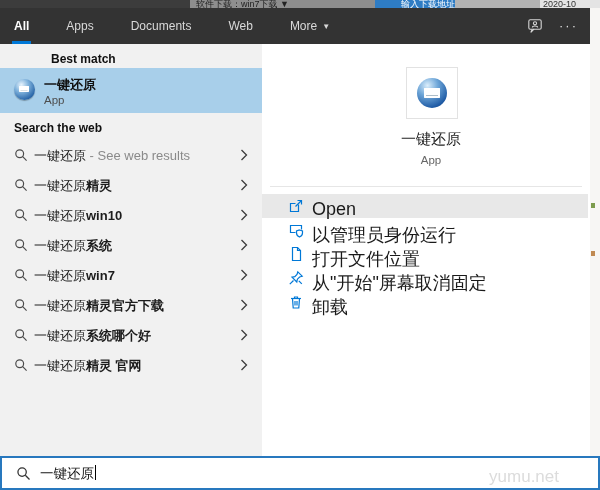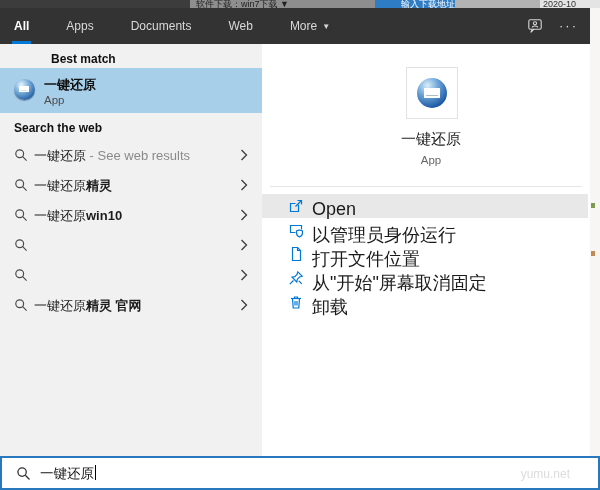--- a/index.html
+++ b/index.html
@@ -63,21 +63,21 @@
   .action-row{position:relative;width:326px;height:24px;}
   .action-row.highlight{background:#e8e8e8;}
   .action-row .aicon{position:absolute;left:26px;top:4px;}
   .action-label{position:absolute;left:50px;top:5px;font-size:18px;color:#1a1a1a;white-space:nowrap;}
 
   
   .search-box{position:absolute;left:0;top:456px;width:600px;height:34px;background:#fff;border:2px solid #2878be;box-sizing:border-box;}
   .search-box .mag{position:absolute;left:14px;top:8px;}
   .search-value{position:absolute;left:38px;top:7px;font-size:13.5px;color:#111;}
   .caret-bar{display:inline-block;width:1px;height:15px;background:#000;margin-left:1px;vertical-align:-2px;}
-  .watermark{position:absolute;right:28px;top:9px;font-size:12px;color:#dcdcdc;}
+  .watermark{position:absolute;right:39px;top:9px;font-size:17px;color:#dcdcdc;}
 
   svg{display:block;}
 </style>
 </head>
 <body>
 
 <div class="screen">
 
   <div class="bg-strip">
     <div class="bg-seg dark"></div>
@@ -178,33 +178,63 @@
             </svg>
           </span>
       </div>
       <div class="sw-row">
         <span class="mag">
             <svg width="14" height="14" viewBox="0 0 14 14" fill="none" stroke="#4a4a4a" stroke-width="1.2">
               <circle cx="5.7" cy="5.7" r="3.9"></circle>
               <path d="M8.7 8.7 L12.6 12.6"></path>
             </svg>
           </span>
-        <span class="sw-chev">
-            <svg width="8" height="12" viewBox="0 0 8 12" fill="none" stroke="#3c3c3c" stroke-width="1.3">
-              <path d="M1.5 1 L6.5 6 L1.5 11"></path>
-            </svg>
-          </span>
-      </div>
-      <div class="sw-row">
-        <span class="mag">
-            <svg width="14" height="14" viewBox="0 0 14 14" fill="none" stroke="#4a4a4a" stroke-width="1.2">
-              <circle cx="5.7" cy="5.7" r="3.9"></circle>
-              <path d="M8.7 8.7 L12.6 12.6"></path>
-            </svg>
-          </span>
+        <span class="sw-text"><span>一键还原</span><span class="completion">系统</span></span>
+        <span class="sw-chev">
+            <svg width="8" height="12" viewBox="0 0 8 12" fill="none" stroke="#3c3c3c" stroke-width="1.3">
+              <path d="M1.5 1 L6.5 6 L1.5 11"></path>
+            </svg>
+          </span>
+      </div>
+      <div class="sw-row">
+        <span class="mag">
+            <svg width="14" height="14" viewBox="0 0 14 14" fill="none" stroke="#4a4a4a" stroke-width="1.2">
+              <circle cx="5.7" cy="5.7" r="3.9"></circle>
+              <path d="M8.7 8.7 L12.6 12.6"></path>
+            </svg>
+          </span>
+        <span class="sw-text"><span>一键还原</span><span class="completion">win7</span></span>
+        <span class="sw-chev">
+            <svg width="8" height="12" viewBox="0 0 8 12" fill="none" stroke="#3c3c3c" stroke-width="1.3">
+              <path d="M1.5 1 L6.5 6 L1.5 11"></path>
+            </svg>
+          </span>
+      </div>
+      <div class="sw-row">
+        <span class="mag">
+            <svg width="14" height="14" viewBox="0 0 14 14" fill="none" stroke="#4a4a4a" stroke-width="1.2">
+              <circle cx="5.7" cy="5.7" r="3.9"></circle>
+              <path d="M8.7 8.7 L12.6 12.6"></path>
+            </svg>
+          </span>
+        <span class="sw-text"><span>一键还原</span><span class="completion">精灵官方下载</span></span>
+        <span class="sw-chev">
+            <svg width="8" height="12" viewBox="0 0 8 12" fill="none" stroke="#3c3c3c" stroke-width="1.3">
+              <path d="M1.5 1 L6.5 6 L1.5 11"></path>
+            </svg>
+          </span>
+      </div>
+      <div class="sw-row">
+        <span class="mag">
+            <svg width="14" height="14" viewBox="0 0 14 14" fill="none" stroke="#4a4a4a" stroke-width="1.2">
+              <circle cx="5.7" cy="5.7" r="3.9"></circle>
+              <path d="M8.7 8.7 L12.6 12.6"></path>
+            </svg>
+          </span>
+        <span class="sw-text"><span>一键还原</span><span class="completion">系统哪个好</span></span>
         <span class="sw-chev">
             <svg width="8" height="12" viewBox="0 0 8 12" fill="none" stroke="#3c3c3c" stroke-width="1.3">
               <path d="M1.5 1 L6.5 6 L1.5 11"></path>
             </svg>
           </span>
       </div>
       <div class="sw-row">
         <span class="mag">
             <svg width="14" height="14" viewBox="0 0 14 14" fill="none" stroke="#4a4a4a" stroke-width="1.2">
               <circle cx="5.7" cy="5.7" r="3.9"></circle>

